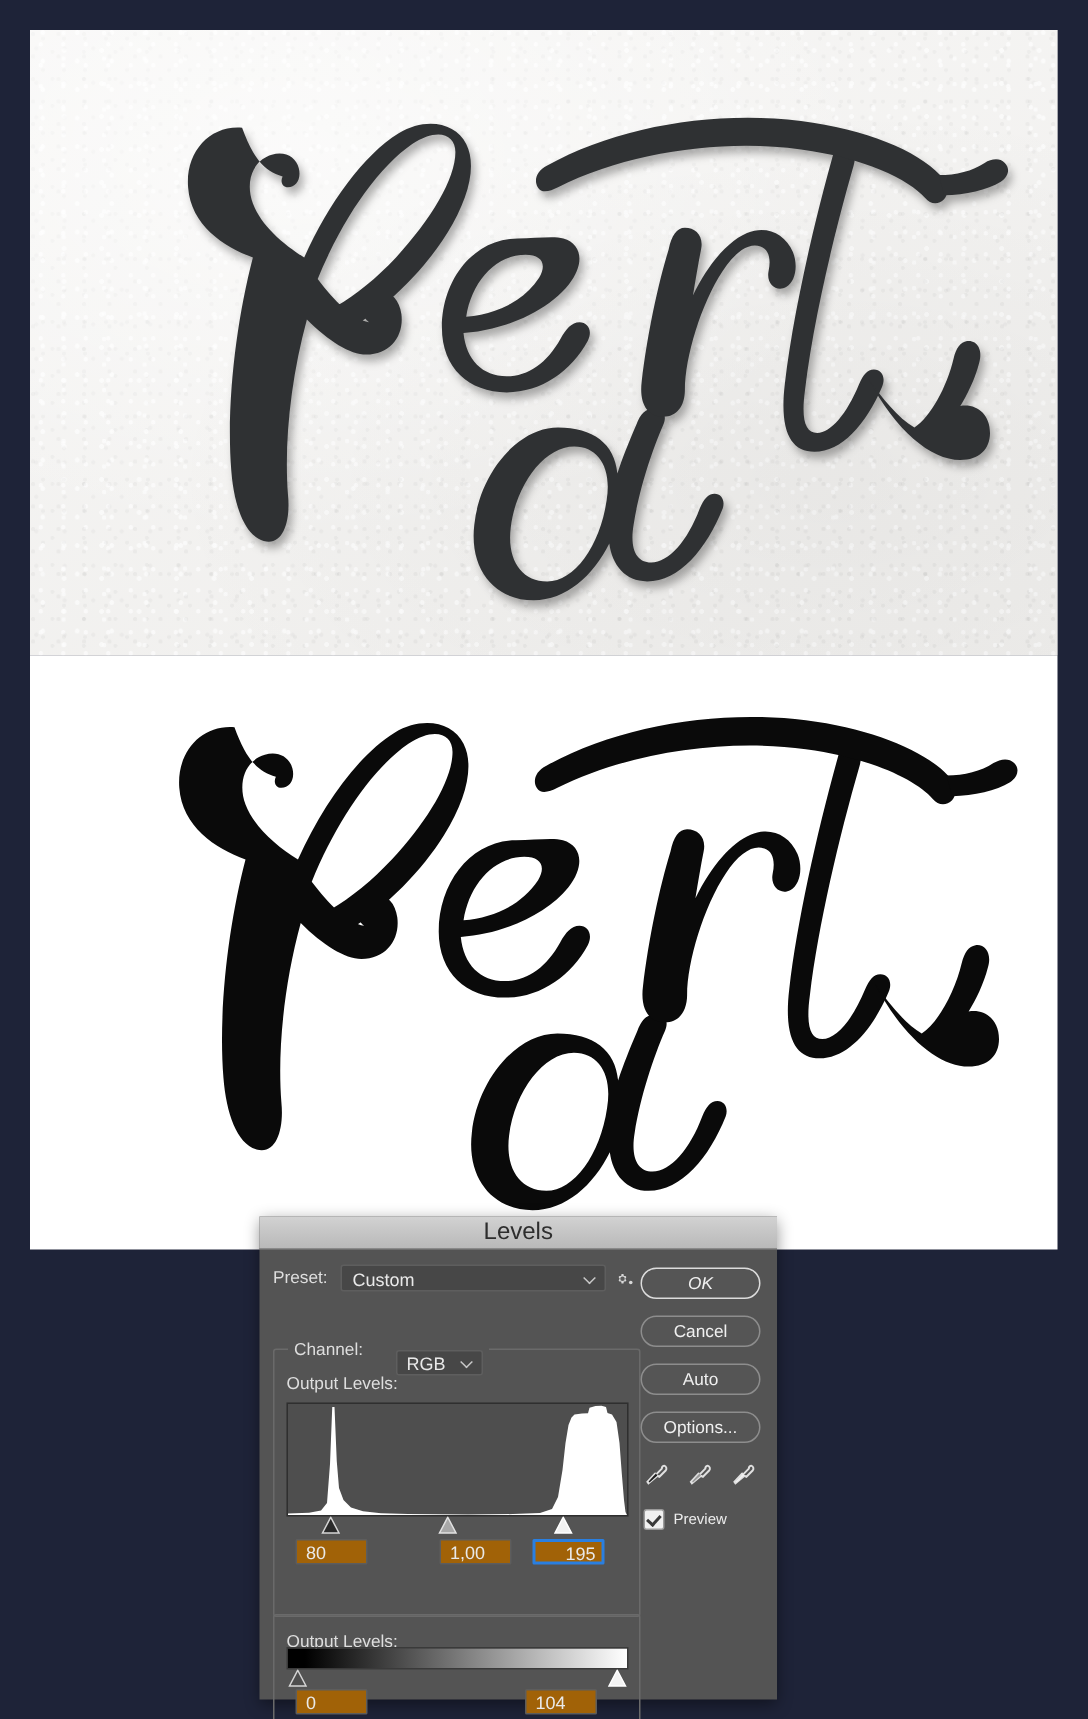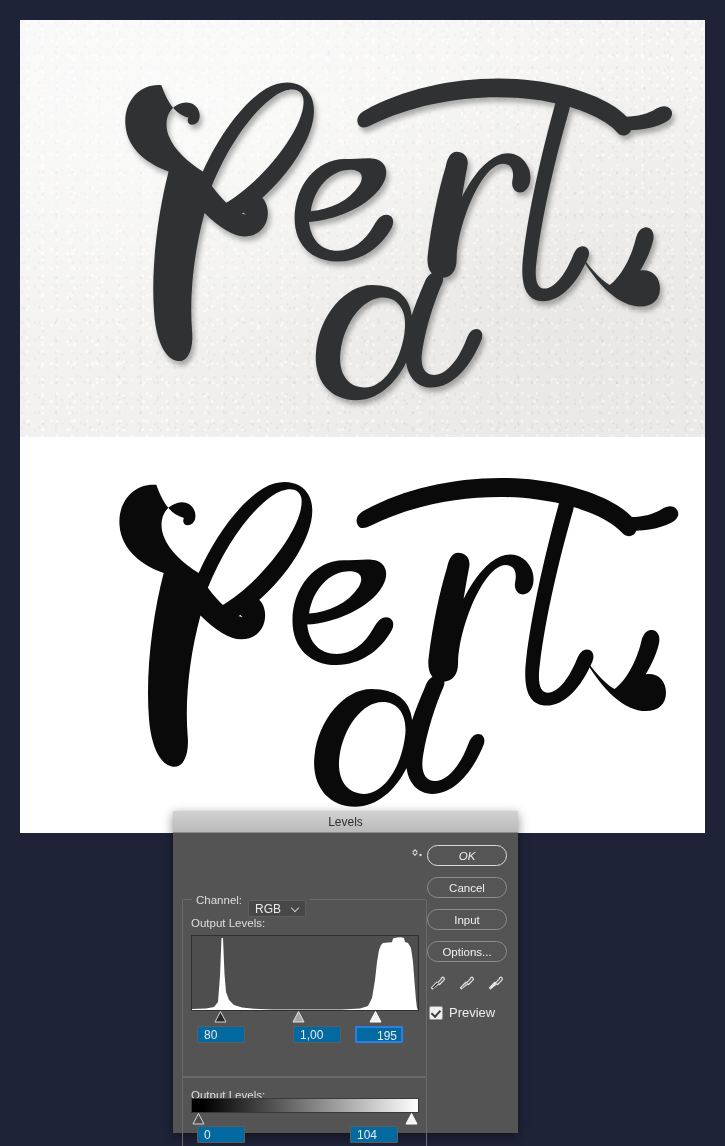--- a/index.html
+++ b/index.html
@@ -94,21 +94,21 @@
     font-size: 11.5px;
   }
   #dialog-titlebar {
     height: 21px;
     background: linear-gradient(#d2d2d2, #b9b9b9);
     border-bottom: 1px solid #8a8a8a;
     display: flex;
     align-items: center;
     justify-content: center;
     color: #2e2e2e;
-    font-size: 12px;
+    font-size: 16px;
   }
   #dialog-body {
     position: relative;
     height: 301px;
     padding: 0;
   }
 
   
   #dialog-left {
     position: absolute;
@@ -179,20 +179,21 @@
   }
   #channel-row {
     position: absolute;
     left: 9px;
     top: -10px;
     height: 20px;
     background: #545454;
     padding: 0 4px;
     display: flex;
     align-items: center;
+    gap: 16px;
   }
   #channel-label { margin-right: 6px; }
   #channel-select {
     width: 58px;
     height: 17px;
     line-height: 17px;
     padding: 0 16px 0 6px;
     margin-top: 16px;
   }
   #input-levels-label {
@@ -221,21 +222,21 @@
   .tri {
     position: absolute;
     top: 1px;
     width: 0; height: 0;
   }
   .tri svg { display: block; }
   .num-field {
     position: absolute;
     height: 17px;
     line-height: 17px;
-    background: #0369a1;
+    background: #a16207;
     border: 1px solid #5d5d5d;
     border-radius: 1px;
     color: #e9e9e9;
     font-size: 12px;
     padding-left: 6px;
     box-sizing: border-box;
   }
   .num-field.focused {
     border: 2px solid #2a7fe0;
     padding-left: 20px;
@@ -326,21 +327,21 @@
   }
   #preview-checkbox::after {
     content: "";
     position: absolute;
     left: 3px; top: 1px;
     width: 3.5px; height: 7px;
     border-right: 2px solid #3a3a3a;
     border-bottom: 2px solid #3a3a3a;
     transform: rotate(42deg);
   }
-  #preview-label { font-size: 13px; color: #ececec; }
+  #preview-label { font-size: 10px; color: #ececec; }
 </style>
 </head>
 <body>
 
 <div id="canvas-stack">
 
   <div class="art-panel" id="panel-textured">
     <div class="paper-grain"></div>
     <div class="paper-shade"></div>
     <svg class="art-svg" viewBox="0 0 685 417" preserveAspectRatio="xMidYMid meet">
@@ -381,20 +382,29 @@
 </div>
 
 <div id="levels-dialog">
 
   <div id="dialog-titlebar">
     <span>Levels</span>
   </div>
 
   <div id="dialog-body">
 
+    <div id="dialog-left">
+      <div class="row" id="preset-row">
+        <span class="field-label" id="preset-label">Preset:</span>
+        <div class="select-box" id="preset-select">
+          <span>Custom</span>
+          <span class="chev"></span>
+        </div>
+      </div>
+    </div>
 
     <div id="gear-button">
       <svg width="22" height="16" viewBox="0 0 22 16">
         <g fill="#d8d8d8">
           <path d="M8 4.6 L9.1 4.6 L9.35 3.3 L10.65 3.3 L10.9 4.6 L12 4.6 L12.6 5.4 L11.9 6.5 L12.6 7.6 L12 8.4 L10.9 8.4 L10.65 9.7 L9.35 9.7 L9.1 8.4 L8 8.4 L7.4 7.6 L8.1 6.5 L7.4 5.4 Z"></path>
           <circle cx="10" cy="6.5" r="1.5" fill="#5a5a5a"></circle>
         </g>
         <circle cx="15.5" cy="9" r="1.2" fill="#d8d8d8"></circle>
       </svg>
     </div>
@@ -457,21 +467,21 @@
           </svg>
         </span>
       </div>
       <div class="num-field" id="out-black">0</div>
       <div class="num-field" id="out-white">104</div>
     </div>
 
     <div id="dialog-right">
       <div class="pill-btn primary">OK</div>
       <div class="pill-btn">Cancel</div>
-      <div class="pill-btn">Input</div>
+      <div class="pill-btn">Auto</div>
       <div class="pill-btn">Options...</div>
 
       <div id="eyedroppers">
         <span>
           <svg width="18" height="18" viewBox="0 0 18 18">
             <g stroke="#e0e0e0" stroke-width="1.3" fill="none" stroke-linecap="round">
               <path d="M13.8 3.1 a2 2 0 0 1 1.1 3.1 L10.6 10.5 L8.0 9.4 L12.2 5.1 a2 2 0 0 1 1.6 -2z"></path>
               <path d="M9.4 9.9 L3.3 14.9 L2.6 13.9 L7.8 8.3"></path>
             </g>
             <path d="M9.2 9.6 L4.0 14.4 L3.4 13.6 L8.3 8.4 Z" fill="#1d1d1d"></path>

